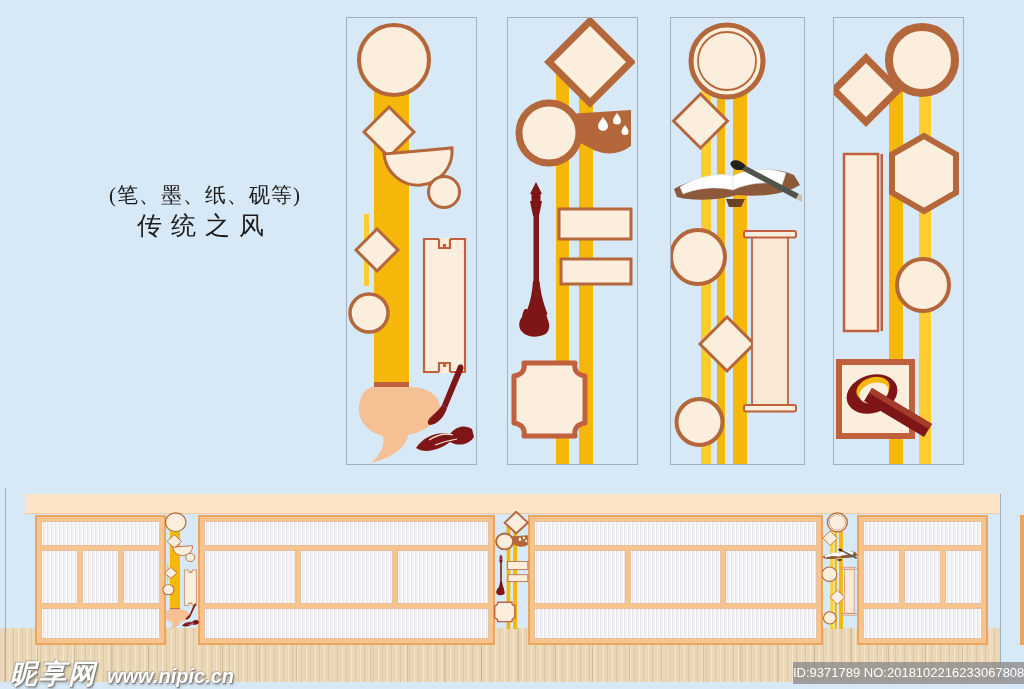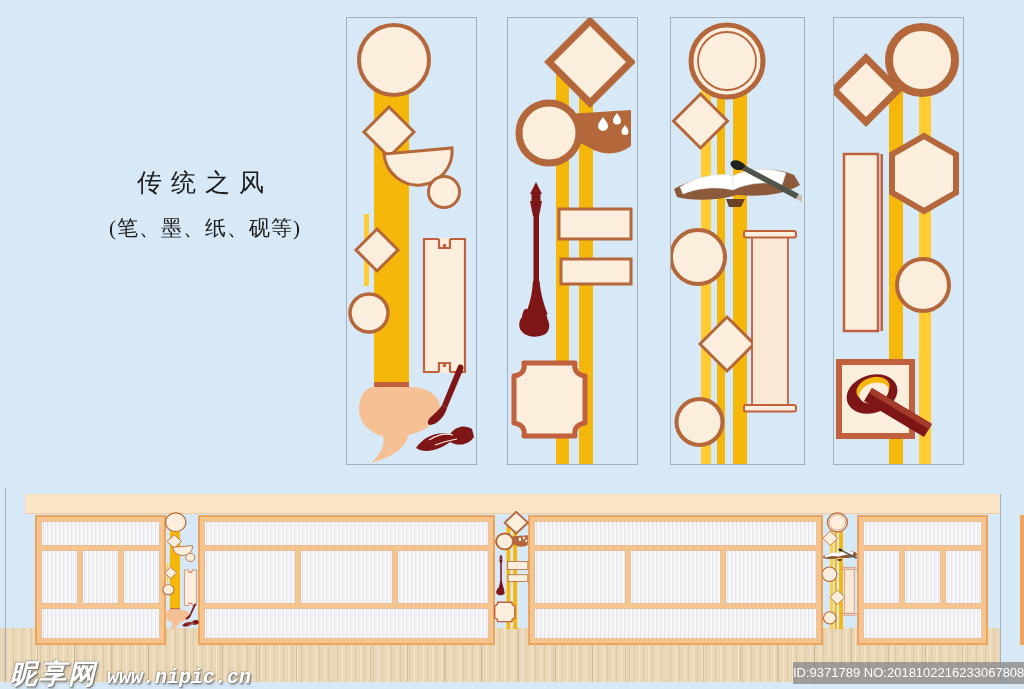--- a/index.html
+++ b/index.html
@@ -49,21 +49,21 @@
   .wm .strip-bottom{position:absolute;left:4px;right:4px;bottom:4px;height:31px;}
   .mini{position:absolute;}
   .edge-line{position:absolute;width:1px;background:#9FB0BE;}
   
   #watermark{
     position:absolute;left:10px;top:656px;display:flex;align-items:baseline;gap:10px;
     color:#fff;font-style:italic;font-weight:bold;
     text-shadow:1px 1px 1px rgba(110,110,110,.85),-1px -1px 1px rgba(150,150,150,.6),1px 2px 3px rgba(90,90,90,.5);
   }
   #site-name{font-size:27px;letter-spacing:2px;}
-  #site-url{font-size:20px;font-family:Liberation Mono, monospace;}
+  #site-url{font-size:20px;}
   #id-badge{
     position:absolute;left:793px;top:662px;width:231px;height:22px;
     background:rgba(139,139,139,.78);color:#fff;font-size:13px;
     line-height:22px;text-align:center;white-space:nowrap;
   }
 </style>
 </head>
 <body>
 
 <div id="stage">
@@ -161,22 +161,22 @@
           <ellipse cx="39" cy="371" rx="17" ry="11.5" transform="rotate(-18 39 371)" style="fill:var(--c-gold)"></ellipse>
           <ellipse cx="40" cy="375" rx="15" ry="10" transform="rotate(-18 40 375)" style="fill:var(--c-cream)"></ellipse>
           <path d="M38,370 L98,406 L90,419 L30,383 Z" style="fill:var(--c-maroon)"></path>
           <path d="M38,370 L98,406 L95,411 L35,375 Z" style="fill:#A53B2A"></path>
         </g>
       </g>
     </defs>
   </svg>
 
   <div id="title-block">
+    <div id="title-line2">(笔、墨、纸、砚等)</div>
     <div id="title-line1">传统之风</div>
-    <div id="title-line2">(笔、墨、纸、砚等)</div>
   </div>
 
   <div class="panel" style="left:346px;width:129px">
     <svg viewBox="0 0 127 446" width="127" height="446">
         <use href="#art-p1" xlink:href="#art-p1"></use>
       </svg>
   </div>
   <div class="panel" style="left:507px;width:129px">
     <svg viewBox="0 0 127 446" width="127" height="446">
         <use href="#art-p2" xlink:href="#art-p2"></use>

